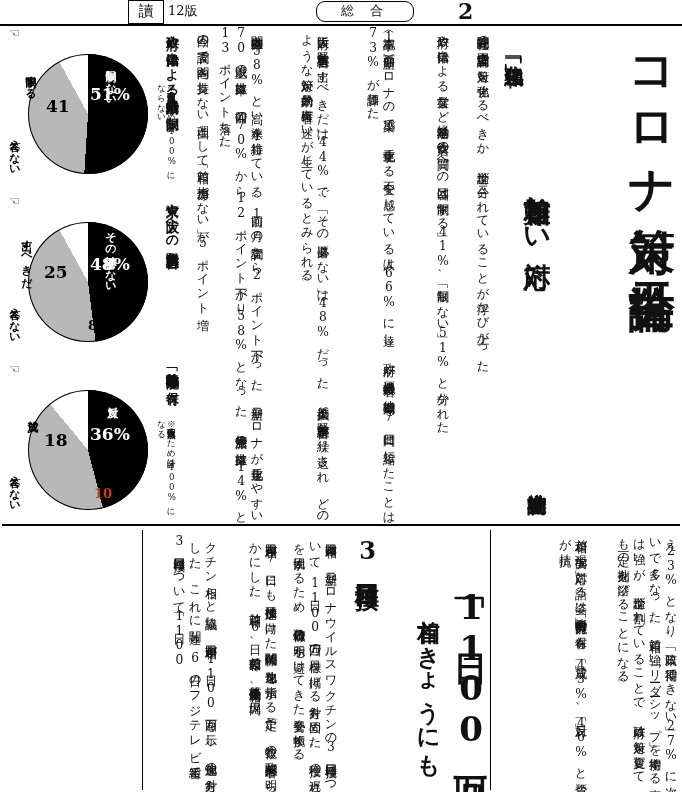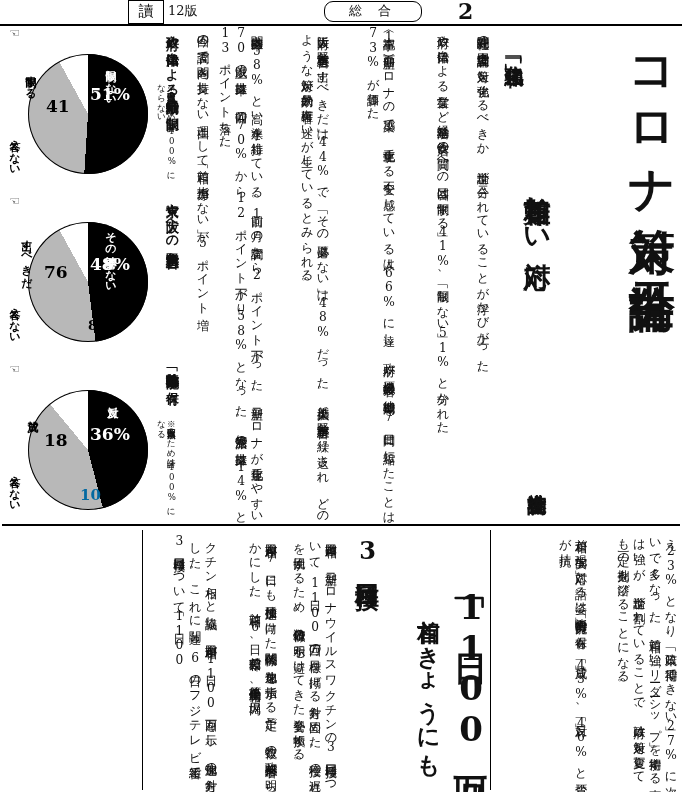--- a/index.html
+++ b/index.html
@@ -21,21 +21,21 @@
   .mast-logo{
     position:absolute;left:128px;top:0px;width:34px;height:22px;
     border:1px solid #000;text-align:center;font-size:15px;line-height:21px;
     font-family:"DejaVu Serif","Liberation Serif",serif;
   }
   .mast-edition{
     position:absolute;left:168px;top:2px;font-size:13px;
     font-family:"DejaVu Serif","Liberation Serif",serif;
   }
   .mast-genre{
-    position:absolute;left:324px;top:1px;width:96px;height:19px;
+    position:absolute;left:316px;top:1px;width:96px;height:19px;
     border:1px solid #000;border-radius:9px;text-align:center;
     font-size:13px;line-height:18px;letter-spacing:6px;
     font-family:"DejaVu Serif","Liberation Serif",serif;
   }
   .mast-page{
     position:absolute;left:458px;top:-2px;font-size:22px;font-weight:bold;
     font-family:"DejaVu Serif","Liberation Serif",serif;
   }
 
   
@@ -169,36 +169,36 @@
       </div>
       <div class="note" style="left:152px;top:52px;height:100px;">※小数点以下四捨五入のため合計は100%にならない</div>
     </div>
 
     <div class="chart-block" style="top:168px;height:166px;">
       <div class="bullet" style="right:170px;top:0px;">☜</div>
       <div class="vtext chart-title" style="right:10px;top:0px;height:70px;">東京や大阪への緊急事態宣言</div>
       <div class="pie-wrap" style="left:24px;top:28px;">
         <div class="pie" style="background:conic-gradient(from 0deg,#000 0deg 172.8deg,#b8b8b8 172.8deg 331.2deg,#fff 331.2deg 360deg);"></div>
         <span class="pie-lbl" style="left:62px;top:32px;color:#fff;font-size:17px;">48%</span>
-        <span class="pie-lbl" style="left:16px;top:40px;color:#000;font-size:17px;">76</span>
+        <span class="pie-lbl" style="left:16px;top:40px;color:#000;font-size:17px;">25</span>
         <span class="pie-lbl" style="left:60px;top:96px;color:#000;font-size:13px;">8</span>
         <span class="pie-lbl" style="left:74px;top:2px;color:#fff;font-size:11px;writing-mode:vertical-rl;text-orientation:upright;">その必要はない</span>
         <span class="pie-lbl" style="left:-10px;top:10px;color:#000;font-size:11px;writing-mode:vertical-rl;text-orientation:upright;">出すべきだ</span>
         <span class="pie-lbl" style="left:-22px;top:78px;color:#000;font-size:11px;writing-mode:vertical-rl;text-orientation:upright;">答えない</span>
       </div>
     </div>
 
     <div class="chart-block" style="top:336px;height:166px;">
       <div class="bullet" style="right:170px;top:0px;">☜</div>
       <div class="vtext chart-title" style="right:10px;top:0px;height:70px;">「敵基地攻撃能力」の保有</div>
       <div class="pie-wrap" style="left:24px;top:28px;">
         <div class="pie" style="background:conic-gradient(from 0deg,#000 0deg 165.6deg,#b8b8b8 165.6deg 320.4deg,#fff 320.4deg 360deg);"></div>
         <span class="pie-lbl" style="left:62px;top:34px;color:#fff;font-size:17px;">36%</span>
         <span class="pie-lbl" style="left:16px;top:40px;color:#000;font-size:17px;">18</span>
-        <span class="pie-lbl" style="left:52px;top:96px;color:#0369a1;font-size:15px;">10</span>
+        <span class="pie-lbl" style="left:66px;top:96px;color:#c2410c;font-size:13px;">10</span>
         <span class="pie-lbl" style="left:76px;top:8px;color:#fff;font-size:11px;writing-mode:vertical-rl;text-orientation:upright;">反対</span>
         <span class="pie-lbl" style="left:-4px;top:22px;color:#000;font-size:11px;writing-mode:vertical-rl;text-orientation:upright;">賛成</span>
         <span class="pie-lbl" style="left:-22px;top:78px;color:#000;font-size:11px;writing-mode:vertical-rl;text-orientation:upright;">答えない</span>
       </div>
       <div class="note" style="left:152px;top:52px;height:100px;">※小数点以下四捨五入のため合計は100%になる</div>
     </div>
   </div>
 
   <div class="hr-main"></div>
 

